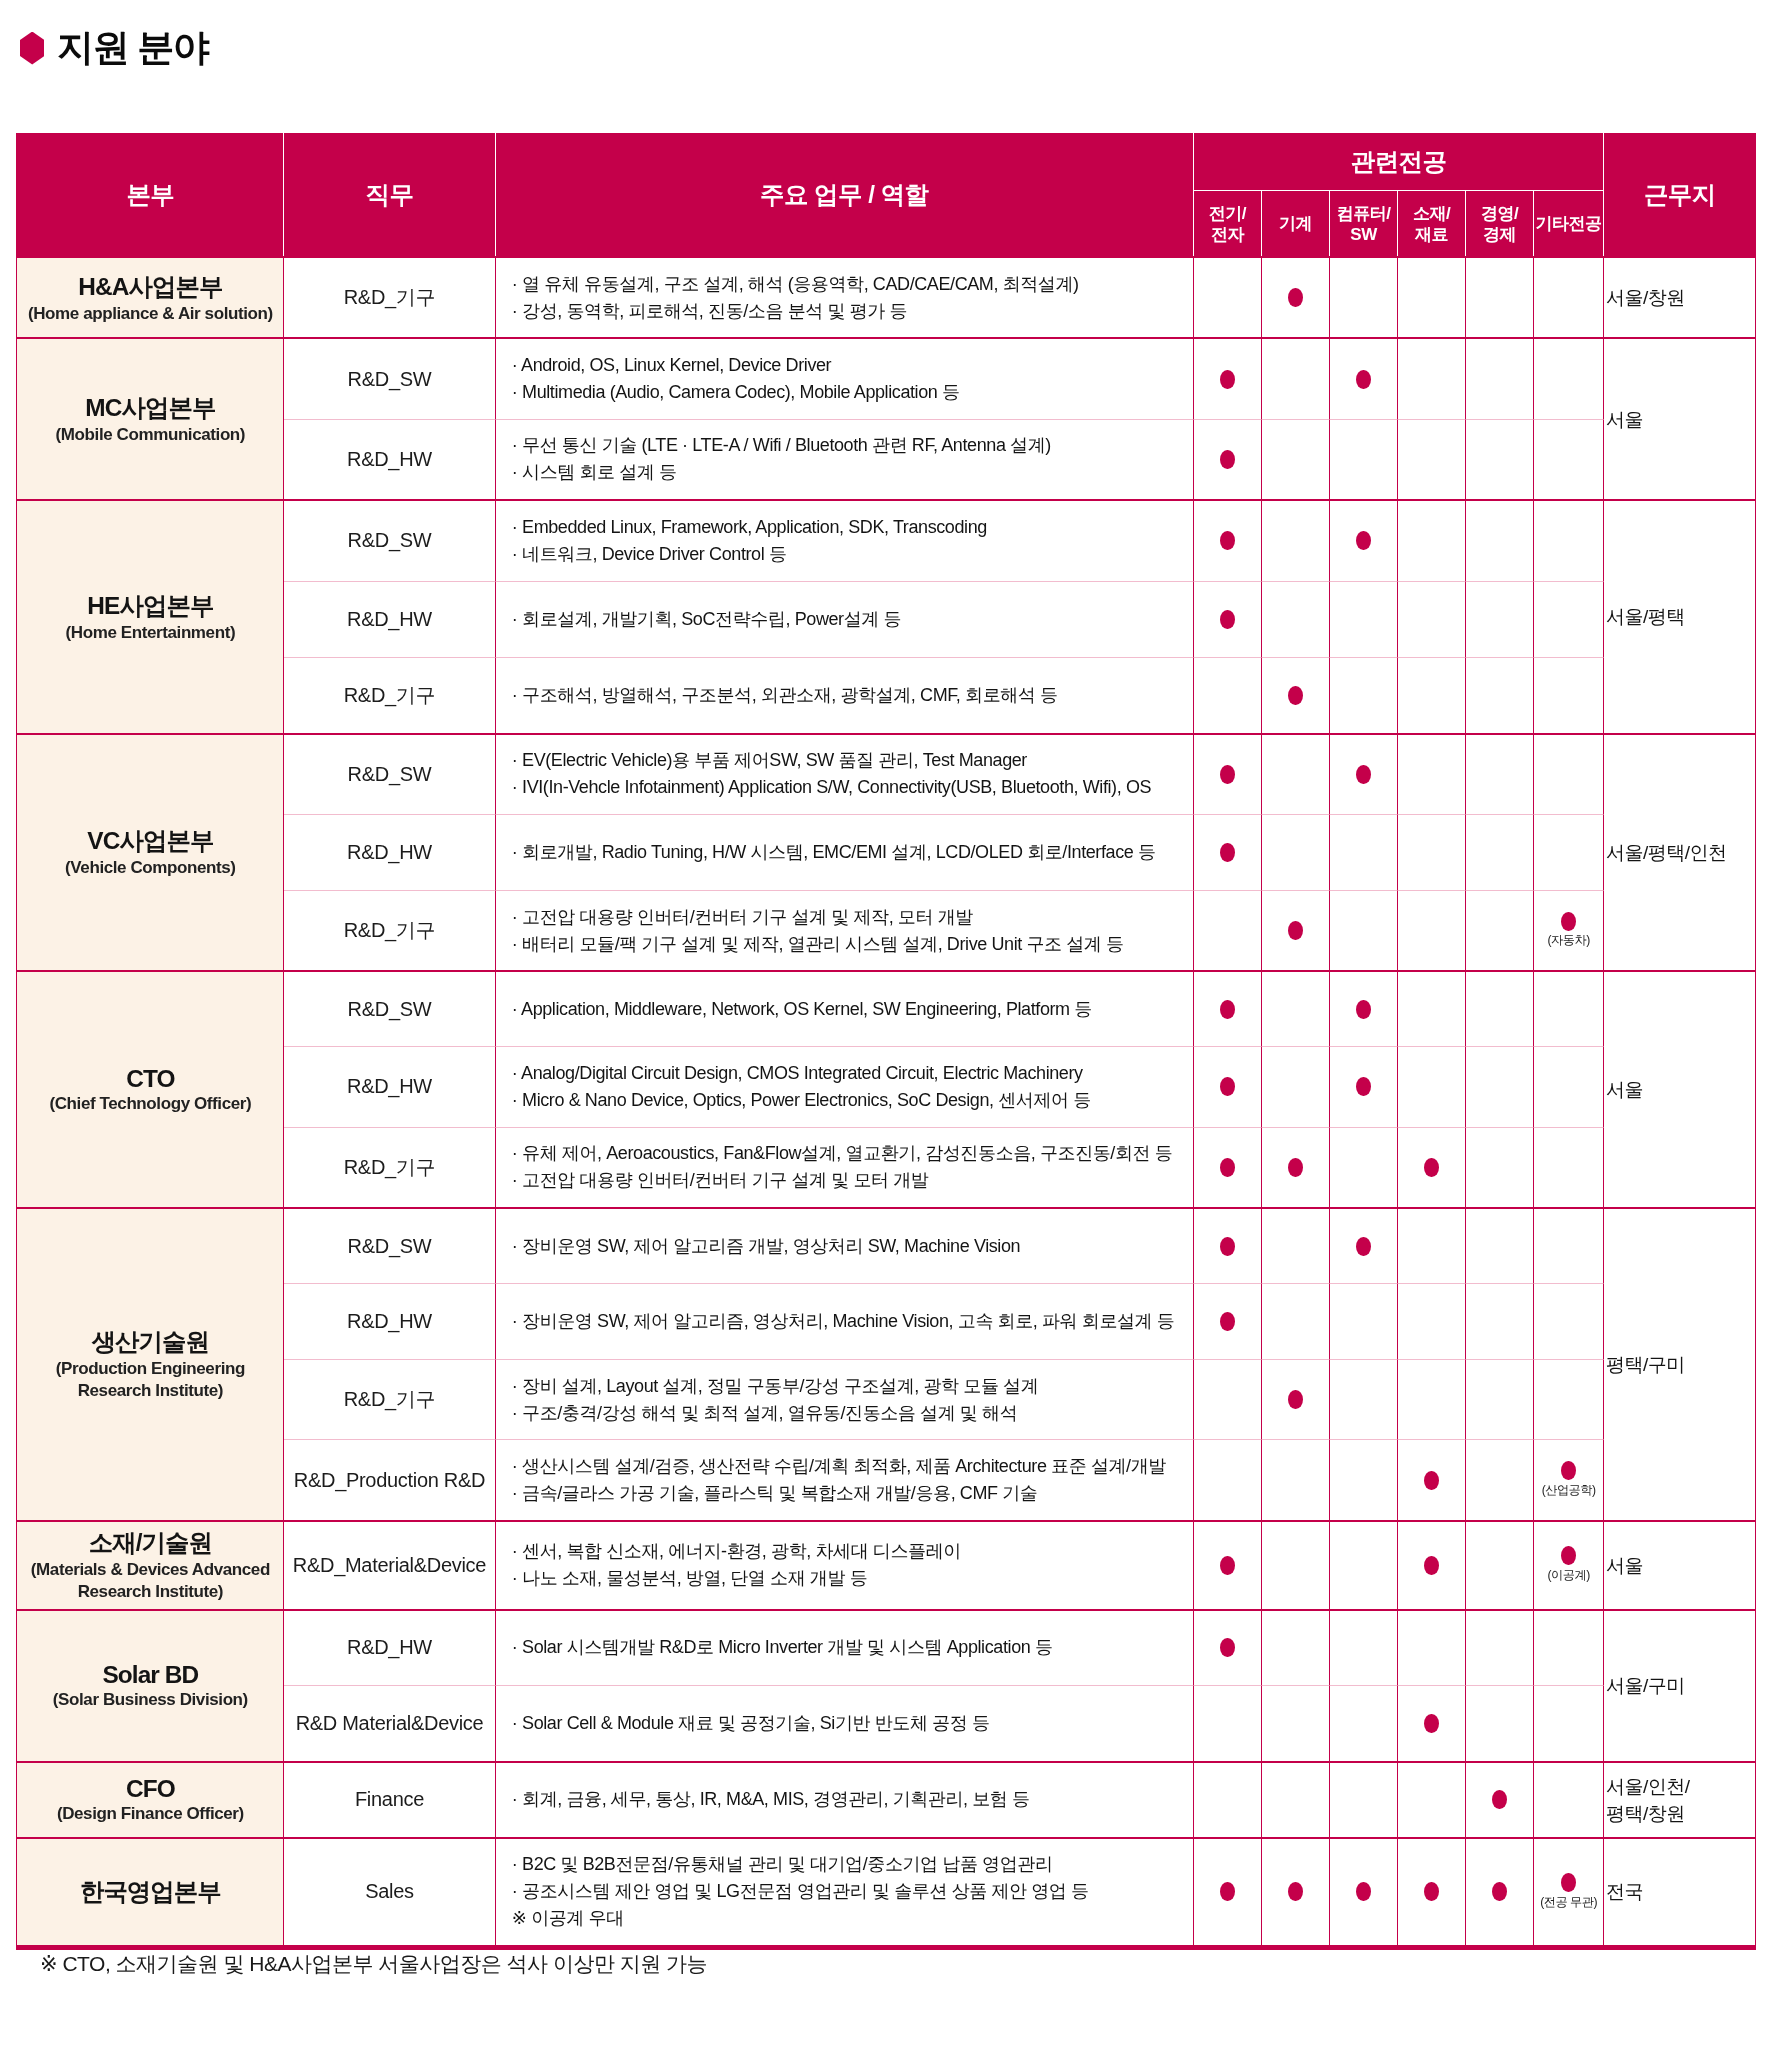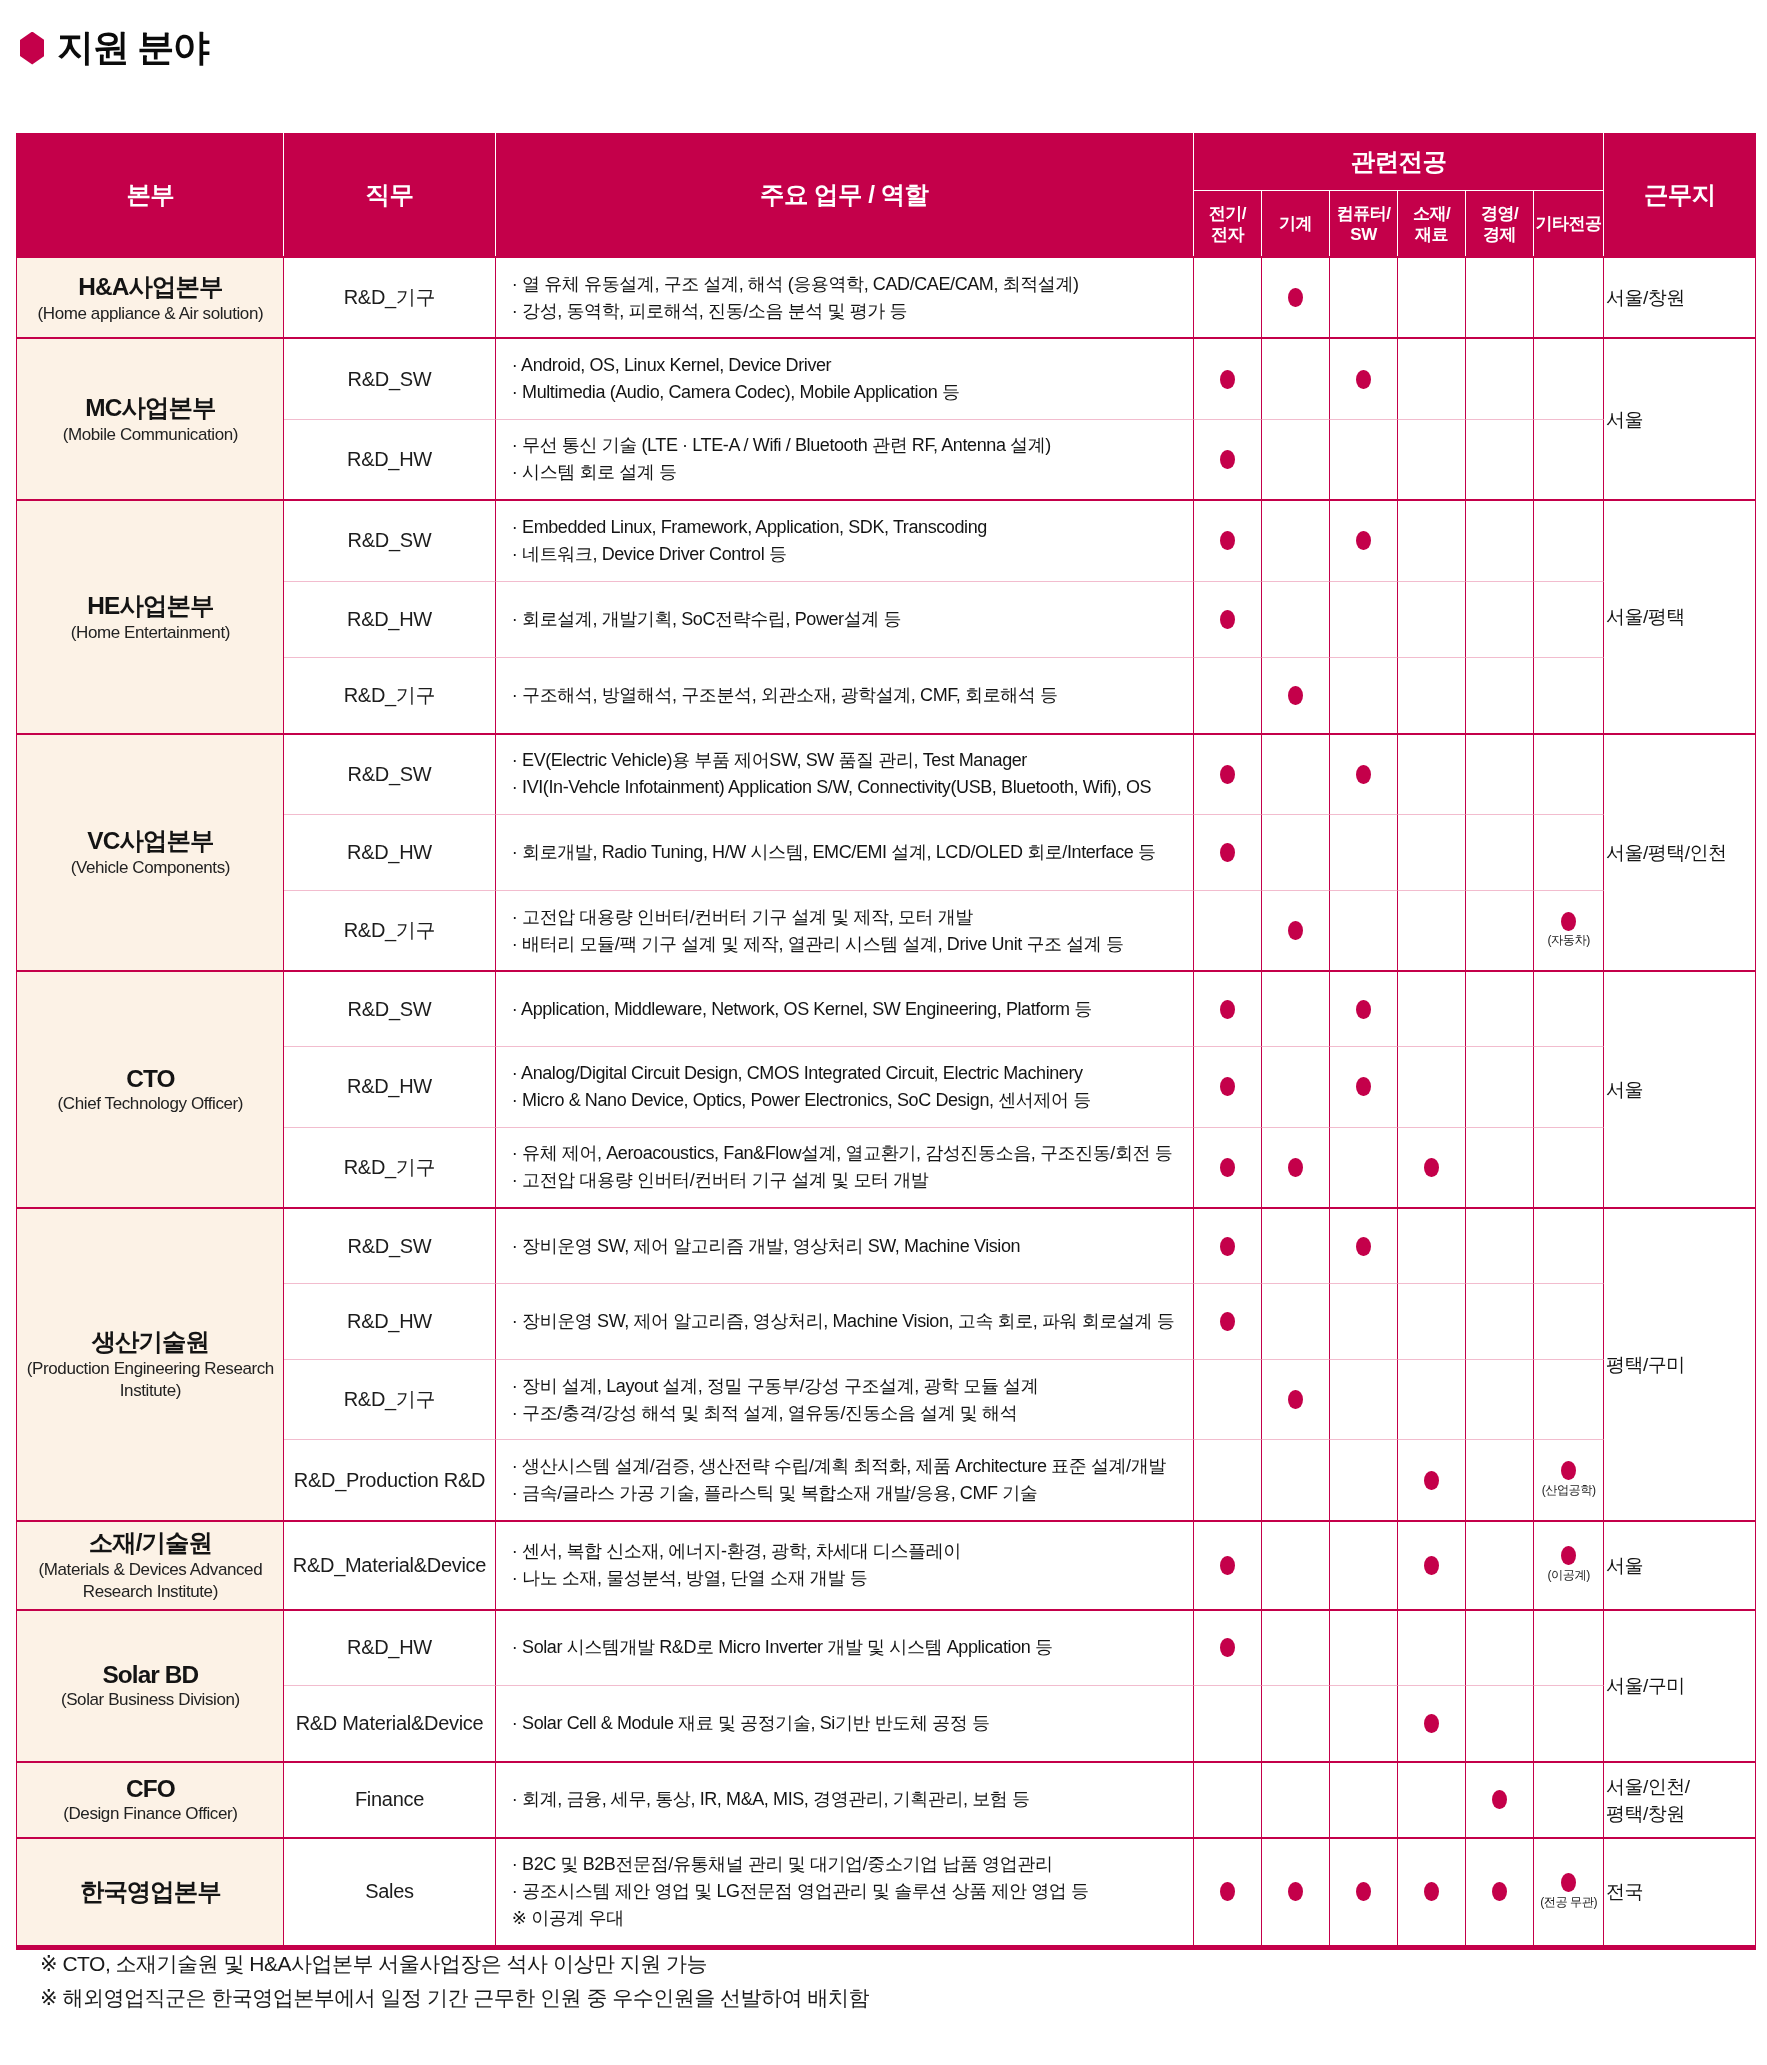--- a/index.html
+++ b/index.html
@@ -41,21 +41,21 @@
   thead th.wsep{border-right:1.8px solid #ffffff;}
   thead th.wbot{border-bottom:1.8px solid #ffffff;}
   tbody td{height:76px;}
   tr.group-start > td{border-top:2.7px solid var(--accent);}
   tr.group-cont  > td{border-top:1.8px solid var(--accent-light);}
   td.dept{
     background:var(--beige);text-align:center;border-right:1.8px solid var(--accent);
     padding:5.4px 9px;
   }
   .dept-name{font-size:24.4px;font-weight:800;letter-spacing:-0.9px;color:#141414;}
-  .dept-en{font-size:17px;font-weight:400;letter-spacing:-0.4px;color:#222;margin-top:0;line-height:22px;}
+  .dept-en{font-size:17px;font-weight:700;letter-spacing:-0.4px;color:#222;margin-top:0;line-height:22px;}
   td.job{
     text-align:center;font-size:20px;letter-spacing:-0.3px;color:#1c1c1c;
     border-right:1.8px solid var(--accent);padding:3.6px 5.4px;
   }
   td.duty{
     border-right:1.8px solid var(--accent);
     padding:12.7px 12.7px 12.7px 16.3px;font-size:18px;letter-spacing:-0.4px;
   }
   .duty-line{line-height:27px;color:#141414;}
   td.major{
@@ -437,15 +437,14 @@
           <td class="major"><span class="dot"></span></td>
           <td class="major"><span class="dot"></span><span class="dot-note">(전공 무관)</span></td>
           <td class="loc" rowspan="1">전국</td>
         </tr>
       </tbody>
   </table>
 </div>
 
 <div class="footnotes">
   <div class="footnote">※  CTO, 소재기술원 및 H&amp;A사업본부 서울사업장은 석사 이상만 지원 가능</div>
-  <div class="footnote">※ 해외영업직군은 한국영업본부에서 일정 기간 근무한 인원 중 우수인원을 선발하여 배치함</div>
 </div>
 
 
 </body></html>

